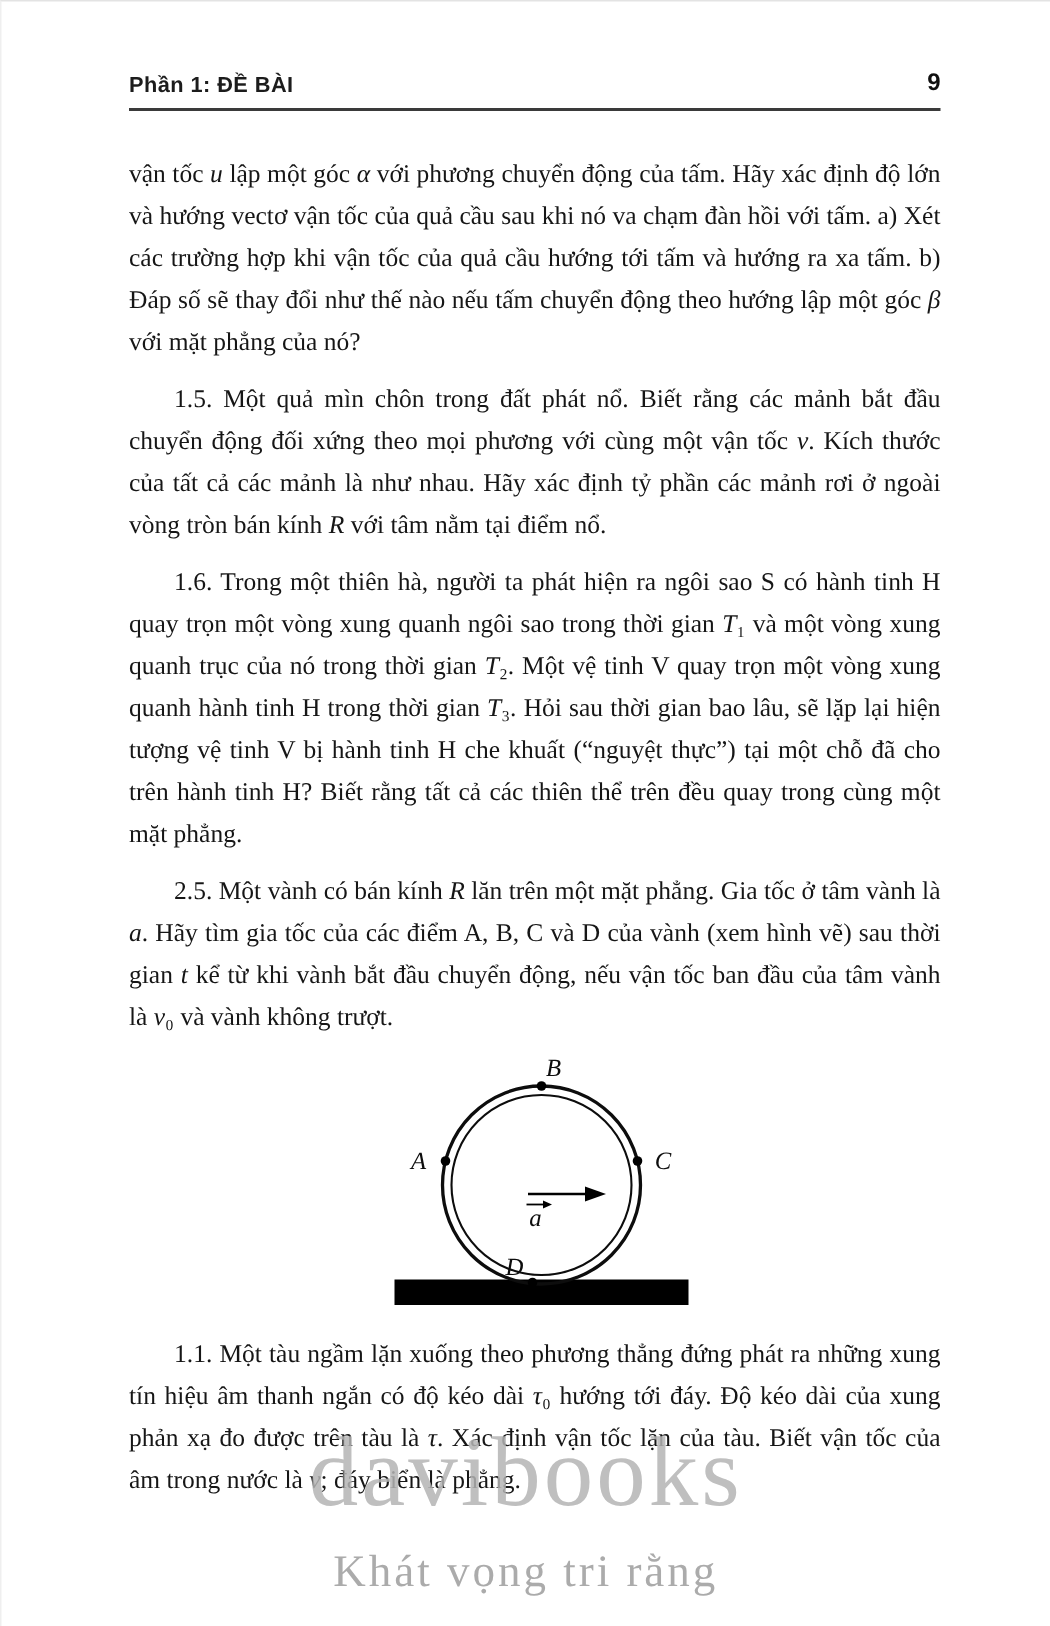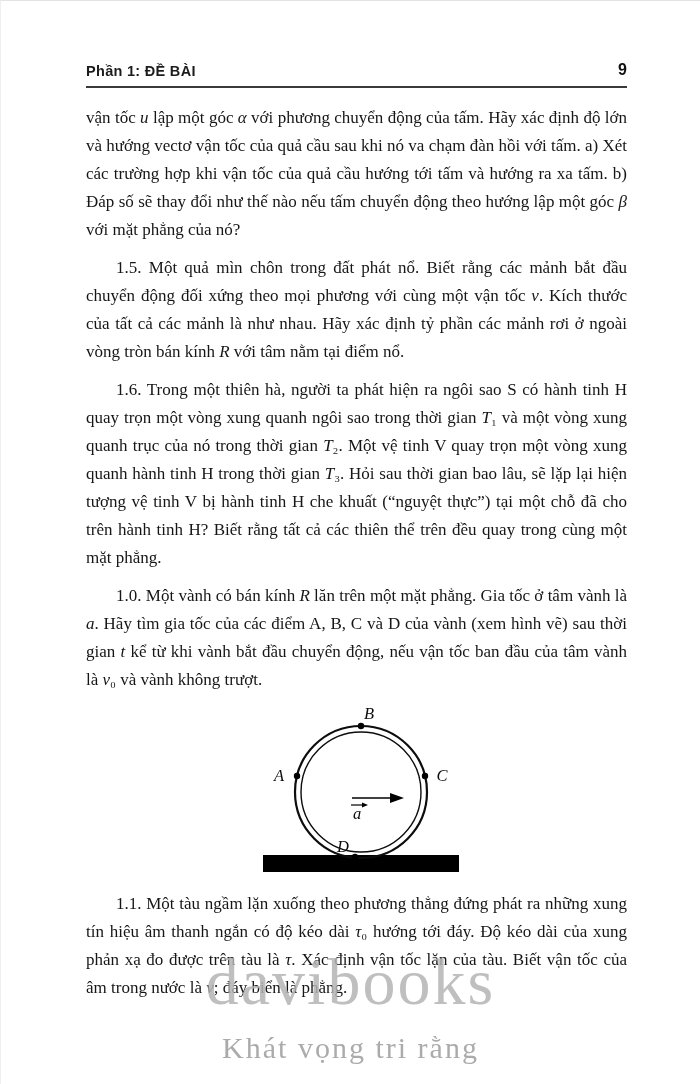--- a/index.html
+++ b/index.html
@@ -4,36 +4,36 @@
 <style>
   * { margin:0; padding:0; box-sizing:border-box; }
   html,body { background:#ffffff; }
   body { font-family:"Liberation Serif", serif; }
 
   .page {
     position:relative;
     width:700px; height:1084px;
     margin:0 auto;
     background:#ffffff;
-    padding:60px 73px 0 85px;
+    padding:46px 73px 0 85px;
     overflow:hidden;
     border-top:1px solid #e3e3e3;
     border-left:1px solid #efefef;
   }
 
   .page-header {
     display:flex; justify-content:space-between; align-items:flex-end;
     font-family:"Liberation Sans", sans-serif; font-weight:bold;
     border-bottom:2.5px solid #3a3a3a;
     padding-bottom:7px;
   }
   .section-title { font-size:14.5px; color:#1c1c1c; letter-spacing:.3px; }
   .page-number  { font-size:16px; color:#101010; }
 
-  main { margin-top:16px; }
+  main { margin-top:28px; }
 
   .para {
     font-size:17px; line-height:28px;
     text-align:justify;
     color:#161616;
     margin-bottom:10px;
   }
   .para.indent { text-indent:30px; }
   .num { font-weight:normal; }
 
@@ -78,21 +78,21 @@
   </header>
 
   <main>
 
     <p class="para"><span>vận tốc <i>u</i> lập một góc <i>α</i> với phương chuyển động của tấm. Hãy xác định độ lớn và hướng vectơ vận tốc của quả cầu sau khi nó va chạm đàn hồi với tấm. a) Xét các trường hợp khi vận tốc của quả cầu hướng tới tấm và hướng ra xa tấm. b) Đáp số sẽ thay đổi như thế nào nếu tấm chuyển động theo hướng lập một góc <i>β</i> với mặt phẳng của nó?</span></p>
 
     <p class="para indent"><b class="num">1.5.</b> <span>Một quả mìn chôn trong đất phát nổ. Biết rằng các mảnh bắt đầu chuyển động đối xứng theo mọi phương với cùng một vận tốc <i>v</i>. Kích thước của tất cả các mảnh là như nhau. Hãy xác định tỷ phần các mảnh rơi ở ngoài vòng tròn bán kính <i>R</i> với tâm nằm tại điểm nổ.</span></p>
 
     <p class="para indent"><b class="num">1.6.</b> <span>Trong một thiên hà, người ta phát hiện ra ngôi sao S có hành tinh H quay trọn một vòng xung quanh ngôi sao trong thời gian <i>T</i>₁ và một vòng xung quanh trục của nó trong thời gian <i>T</i>₂. Một vệ tinh V quay trọn một vòng xung quanh hành tinh H trong thời gian <i>T</i>₃. Hỏi sau thời gian bao lâu, sẽ lặp lại hiện tượng vệ tinh V bị hành tinh H che khuất (“nguyệt thực”) tại một chỗ đã cho trên hành tinh H? Biết rằng tất cả các thiên thể trên đều quay trong cùng một mặt phẳng.</span></p>
 
-    <p class="para indent"><b class="num">1.0.</b> <span>Một vành có bán kính <i>R</i> lăn trên một mặt phẳng. Gia tốc ở tâm vành là <i>a</i>. Hãy tìm gia tốc của các điểm A, B, C và D của vành (xem hình vẽ) sau thời gian <i>t</i> kể từ khi vành bắt đầu chuyển động, nếu vận tốc ban đầu của tâm vành là <i>v</i>₀ và vành không trượt.</span></p>
+    <p class="para indent"><b class="num">2.5.</b> <span>Một vành có bán kính <i>R</i> lăn trên một mặt phẳng. Gia tốc ở tâm vành là <i>a</i>. Hãy tìm gia tốc của các điểm A, B, C và D của vành (xem hình vẽ) sau thời gian <i>t</i> kể từ khi vành bắt đầu chuyển động, nếu vận tốc ban đầu của tâm vành là <i>v</i>₀ và vành không trượt.</span></p>
 
     <figure class="wheel-figure">
       <svg width="250" height="172" viewBox="0 0 250 172" aria-hidden="true">
 
         <rect x="27" y="149" width="196" height="17" fill="#000000"></rect>
 
         <circle class="ring" cx="125" cy="86" r="66"></circle>
         <circle class="ring thin" cx="125" cy="86" r="60"></circle>
 
         <circle cx="125" cy="20" r="3.2" fill="#000"></circle>

